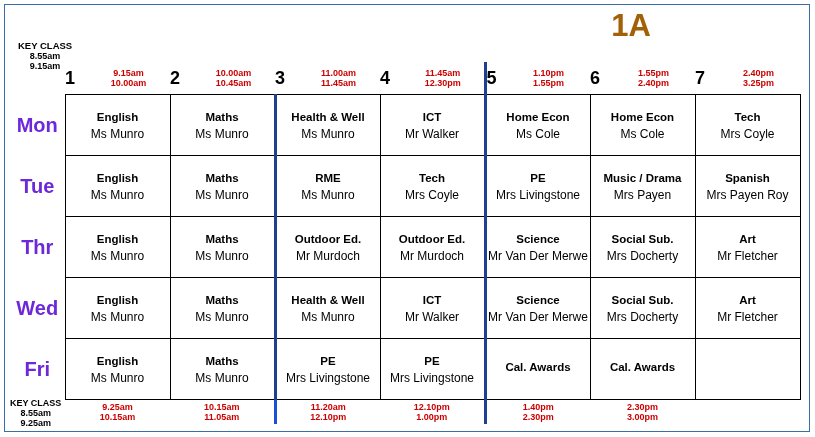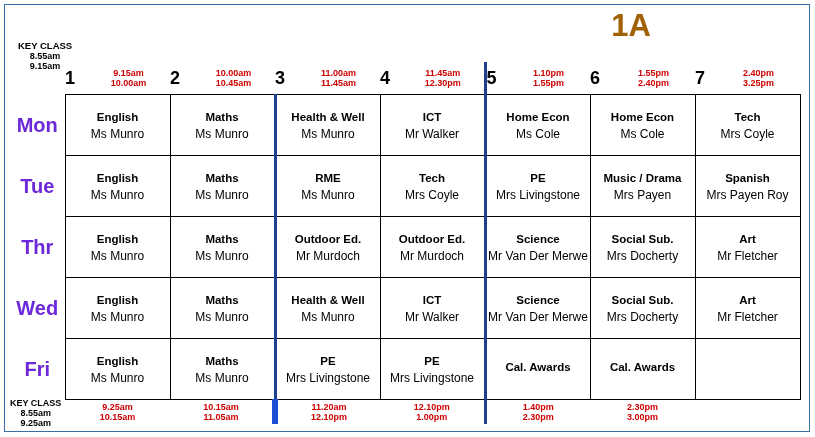--- a/index.html
+++ b/index.html
@@ -124,21 +124,21 @@
   }
   .cell.empty { }
   
   .sep-left {
     border-left: 3px solid #1f3f8f;
   }
   .sep-right {
     border-right: 3px solid #1f3f8f;
   }
   .ptimes.sep-right { border-right: 3px solid #1f3f8f; }
-  .ftimes.sep-left { border-left: 6px solid #1d4ed8; }
+  .ftimes.sep-left { border-left: 3px solid #1d4ed8; }
   .ftimes.sep-right { border-right: 3px solid #1f3f8f; }
   .ftimes {
     color: #cc0000;
     font-size: 9px;
     font-weight: bold;
     text-align: center;
     line-height: 10.5px;
     padding-top: 2px;
     height: 24px;
     vertical-align: top;

